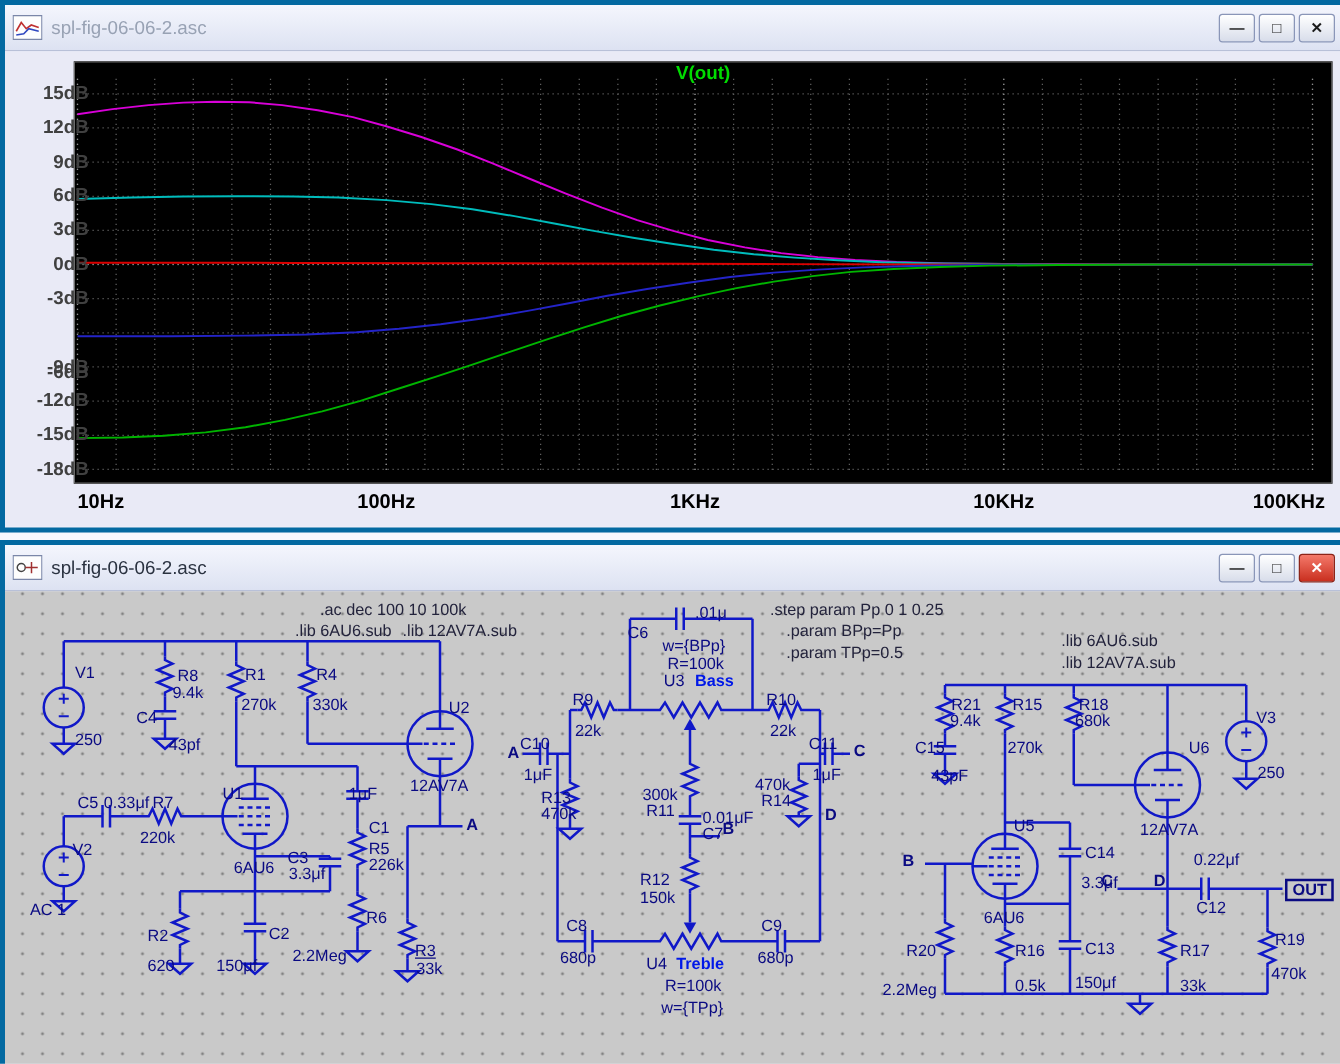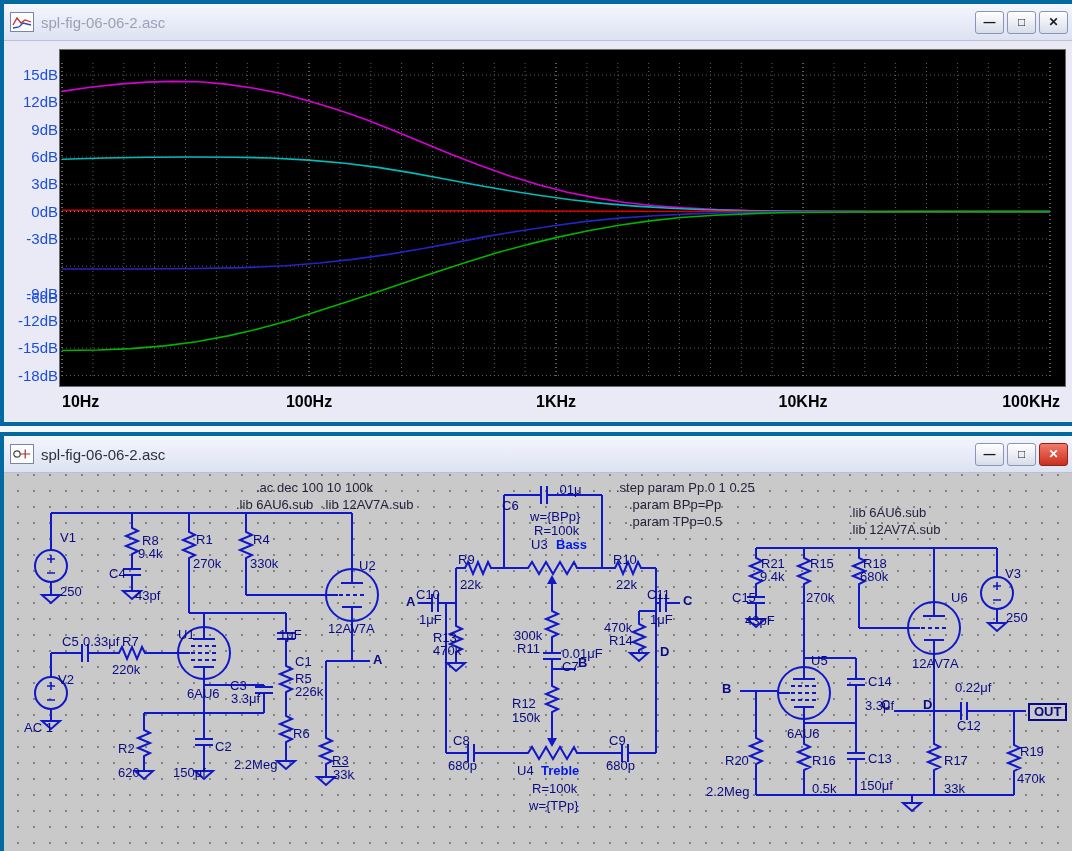--- a/index.html
+++ b/index.html
@@ -13,21 +13,21 @@
   .ttitle{flex:1;font-size:15px;color:#98a2b4;white-space:nowrap;}
   #win2 .ttitle{color:#2a3240;}
   .wbtns{display:flex;gap:3px;}
   .wbtn{width:29px;height:23px;border:1px solid #8a96b8;border-radius:3px;background:linear-gradient(#ffffff,#d8ddea);font-size:12px;font-weight:bold;color:#1a1a1a;display:flex;align-items:center;justify-content:center;padding:0;cursor:default;font-family:"Liberation Sans",sans-serif;}
   .wbtn.red{background:linear-gradient(#f4796a,#c92f1f);color:#fff;border-color:#8c2418;}
   
   .plotbody{position:relative;height:380px;background:#e9eaf6;}
   .plotblack{position:absolute;left:55px;top:8px;width:1007px;height:338px;background:#000;}
   .plot-title{position:absolute;top:1px;left:0;right:0;text-align:center;font-weight:bold;font-size:15px;color:#00dc00;}
   #yaxis{position:absolute;left:0;top:0;width:52px;height:380px;}
-  .ylab{position:absolute;left:4px;width:50px;text-align:right;font-weight:normal;font-size:15px;color:#1d4ed8;}
+  .ylab{position:absolute;left:17px;width:50px;text-align:right;font-weight:bold;font-size:15px;color:#404040;}
   #xaxis{position:absolute;left:0;top:0;width:1070px;height:380px;}
   .xlab{position:absolute;top:352px;font-weight:bold;font-size:16px;color:#000;white-space:nowrap;}
   
   .schembody{position:relative;height:379px;background-color:#c9c9c9;background-image:radial-gradient(circle,#828282 1px,transparent 1.4px);background-size:16px 16px;background-position:6px 10px;overflow:hidden;}
   #schwrap{position:absolute;left:8px;top:0;width:1056px;height:377px;}
   #schsvg{position:absolute;left:0;top:0;}
   #schlabels{position:absolute;left:0;top:0;width:1056px;height:377px;}
   #schlabels span{position:absolute;font-size:13px;line-height:1.1;color:#0a0a82;white-space:pre;}
   #schlabels span.dir{color:#23233c;}
   #schlabels span.flag{font-weight:bold;}
@@ -50,20 +50,21 @@
       </span>
       <span class="ttitle">spl-fig-06-06-2.asc</span>
       <span class="wbtns">
         <button class="wbtn">—</button>
         <button class="wbtn">□</button>
         <button class="wbtn">✕</button>
       </span>
     </header>
     <div class="plotbody">
       <div class="plotblack">
+        <div class="plot-title" style="color: rgb(0, 220, 0);">V(out)</div>
         <svg id="plotsvg" width="1007" height="338" viewBox="0 0 1007 338">
             <g stroke="#5f5f5f" stroke-width="1" stroke-dasharray="1 3">
               <line x1="3.0" y1="14" x2="3.0" y2="330"></line>
               <line x1="33.9" y1="14" x2="33.9" y2="330"></line>
               <line x1="64.8" y1="14" x2="64.8" y2="330"></line>
               <line x1="95.6" y1="14" x2="95.6" y2="330"></line>
               <line x1="126.5" y1="14" x2="126.5" y2="330"></line>
               <line x1="157.4" y1="14" x2="157.4" y2="330"></line>
               <line x1="188.3" y1="14" x2="188.3" y2="330"></line>
               <line x1="219.1" y1="14" x2="219.1" y2="330"></line>

